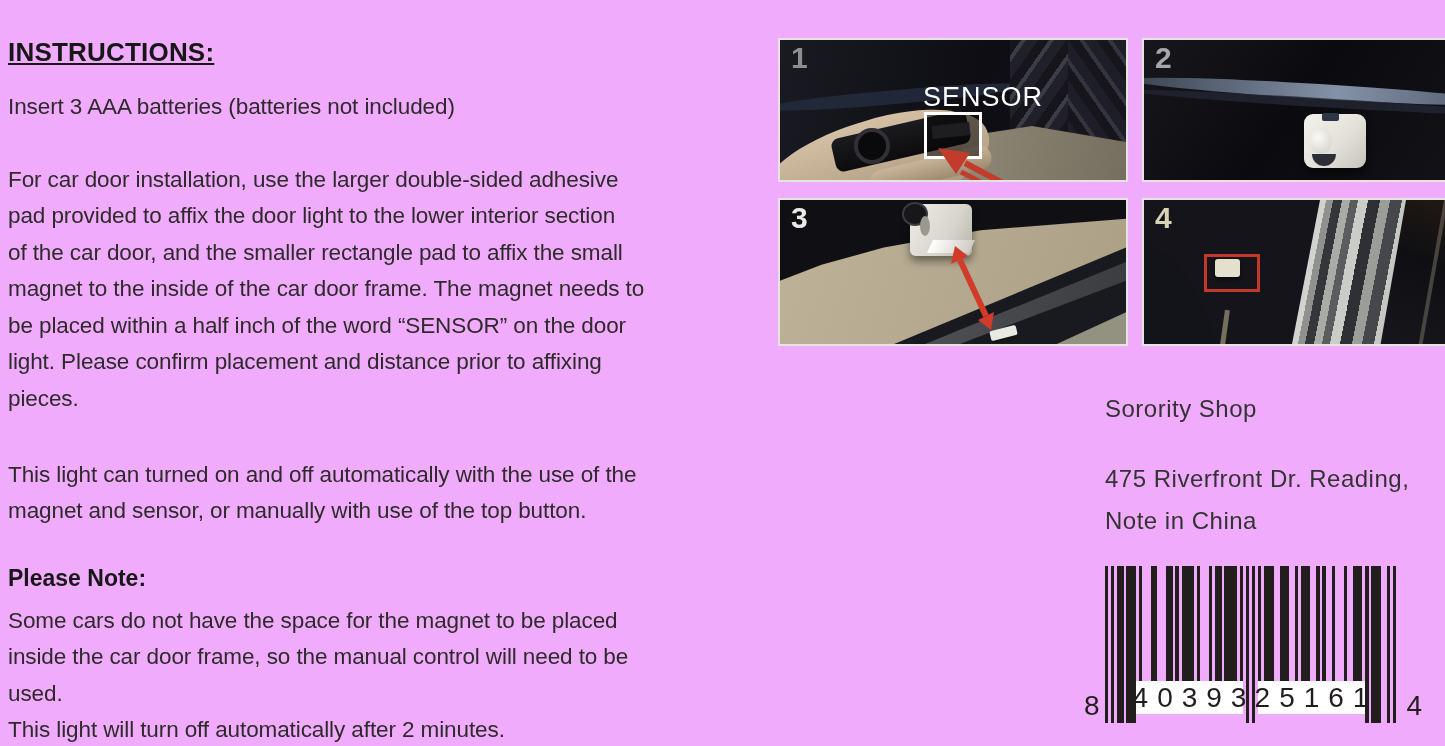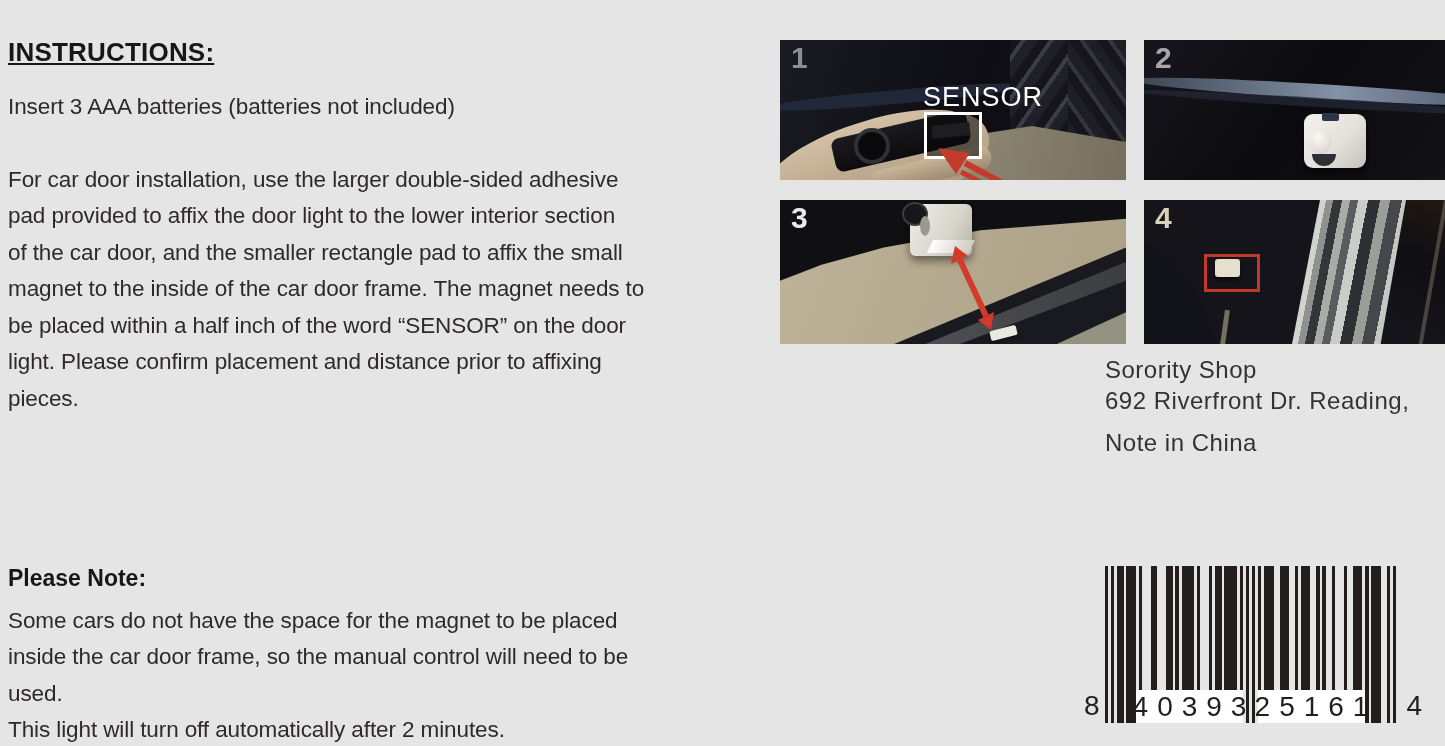--- a/index.html
+++ b/index.html
@@ -1,16 +1,16 @@
 <!DOCTYPE html>
 <html><head>
 <meta charset="utf-8">
 <style>
   html,body{margin:0;padding:0;background:#fff;}
-  .canvas{position:relative;width:1445px;height:746px;background:#e5e5e5;overflow:hidden;
+  .canvas{position:relative;width:1445px;height:746px;background:#f0abfc;overflow:hidden;
           font-family:"Liberation Sans",sans-serif;color:#2b2b2b;}
   .abs{position:absolute;}
 
   
   .instr-head{position:absolute;left:8px;top:20px;font-size:26px;font-weight:700;color:#171717;
               text-decoration:underline;letter-spacing:.2px;}
   .para{position:absolute;left:8px;white-space:pre-line;font-size:22.5px;line-height:36.6px;
         letter-spacing:-.1px;color:#2e2a2b;width:715px;}
   .p-batteries{top:66px;}
   .p-install{top:139px;}
@@ -117,50 +117,52 @@
       transform:skewX(-10deg);transform-origin:top left;}
   .p4-seam{left:78px;top:110px;width:5px;height:42px;background:#8e8670;transform:rotate(8deg);opacity:.8;}
   .p4-box1{left:60px;top:54px;width:50px;height:32px;border:3px solid #c0392b;z-index:12;}
   .p4-dev{left:71px;top:59px;width:25px;height:18px;border-radius:3px;background:#e5dfcd;
       box-shadow:0 3px 4px rgba(0,0,0,.5);z-index:13;}
   .n4{color:#d8d2b6;}
 
   
   .dist{position:absolute;left:1105px;top:354px;width:330px;}
   .dist-head{font-size:24px;font-weight:700;color:#141414;line-height:31px;}
-  .dist-line{font-size:24px;color:#333333;line-height:31px;letter-spacing:.5px;font-weight:400;}
+  .dist-line{font-size:24px;color:#333333;line-height:31px;letter-spacing:.5px;font-weight:400;margin-top:39px;}
   .dist-origin{margin-top:11px;}
 
   
   .barcode{position:absolute;left:1105px;top:566px;width:291px;height:157px;}
   .bc-bars{position:absolute;left:0;top:0;width:291px;height:157px;}
   .bc-bar{position:absolute;top:0;background:#221e1d;}
   .bc-d{position:absolute;top:123px;font-size:28px;line-height:34px;color:#221e1d;}
   .bc-first{left:-21px;}
   .bc-last{right:-26px;}
-  .bc-group{position:absolute;top:124px;height:33px;background:#ffffff;font-size:28px;
+  .bc-group{position:absolute;top:115px;height:33px;background:#ffffff;font-size:28px;
       letter-spacing:9px;padding-left:9px;color:#221e1d;display:flex;align-items:center;
       justify-content:center;box-sizing:border-box;}
   .bc-g1{left:31px;width:107px;}
   .bc-g2{left:153px;width:107px;}
 </style>
 </head>
 <body>
 
 <div class="canvas">
 
   <h1 class="instr-head">INSTRUCTIONS:</h1>
   <p class="para p-batteries">Insert 3 AAA batteries (batteries not included)</p>
   <p class="para p-install">For car door installation, use the larger double-sided adhesive
 pad provided to affix the door light to the lower interior section
 of the car door, and the smaller rectangle pad to affix the small
 magnet to the inside of the car door frame. The magnet needs to
 be placed within a half inch of the word “SENSOR” on the door
 light. Please confirm placement and distance prior to affixing
 pieces.</p>
+  <p class="para p-operation">This light can turned on and off automatically with the use of the
+magnet and sensor, or manually with use of the top button.</p>
   <h2 class="note-head">Please Note:</h2>
   <p class="para p-note">Some cars do not have the space for the magnet to be placed
 inside the car door frame, so the manual control will need to be
 used.
 This light will turn off automatically after 2 minutes.</p>
 
   <figure class="photo" id="p1">
     <div class="abs p1-fold"></div>
     <div class="abs p1-chev">
       <div class="cL"></div>
@@ -220,21 +222,21 @@
     <div class="abs p4-streak"></div>
     <div class="abs p4-seam"></div>
     <div class="abs p4-box1"></div>
     <div class="abs p4-dev"></div>
 
     <figcaption class="stepnum n4">4</figcaption>
   </figure>
 
   <div class="dist">
     <div class="dist-line">Sorority Shop</div>
-    <div class="dist-line">692 Riverfront Dr. Reading,</div>
+    <div class="dist-line">475 Riverfront Dr. Reading,</div>
     <div class="dist-line dist-origin">Note in China</div>
   </div>
 
   <div class="barcode">
     <div class="bc-bars">
         <div class="bc-bar" style="left: 0px; width: 3.26316px; height: 157px;"></div>
         <div class="bc-bar" style="left: 6.12632px; width: 3.26316px; height: 157px;"></div>
         <div class="bc-bar" style="left: 12.2526px; width: 6.32632px; height: 157px;"></div>
         <div class="bc-bar" style="left: 21.4421px; width: 9.38947px; height: 157px;"></div>
         <div class="bc-bar" style="left: 33.6947px; width: 3.26316px; height: 133px;"></div>

